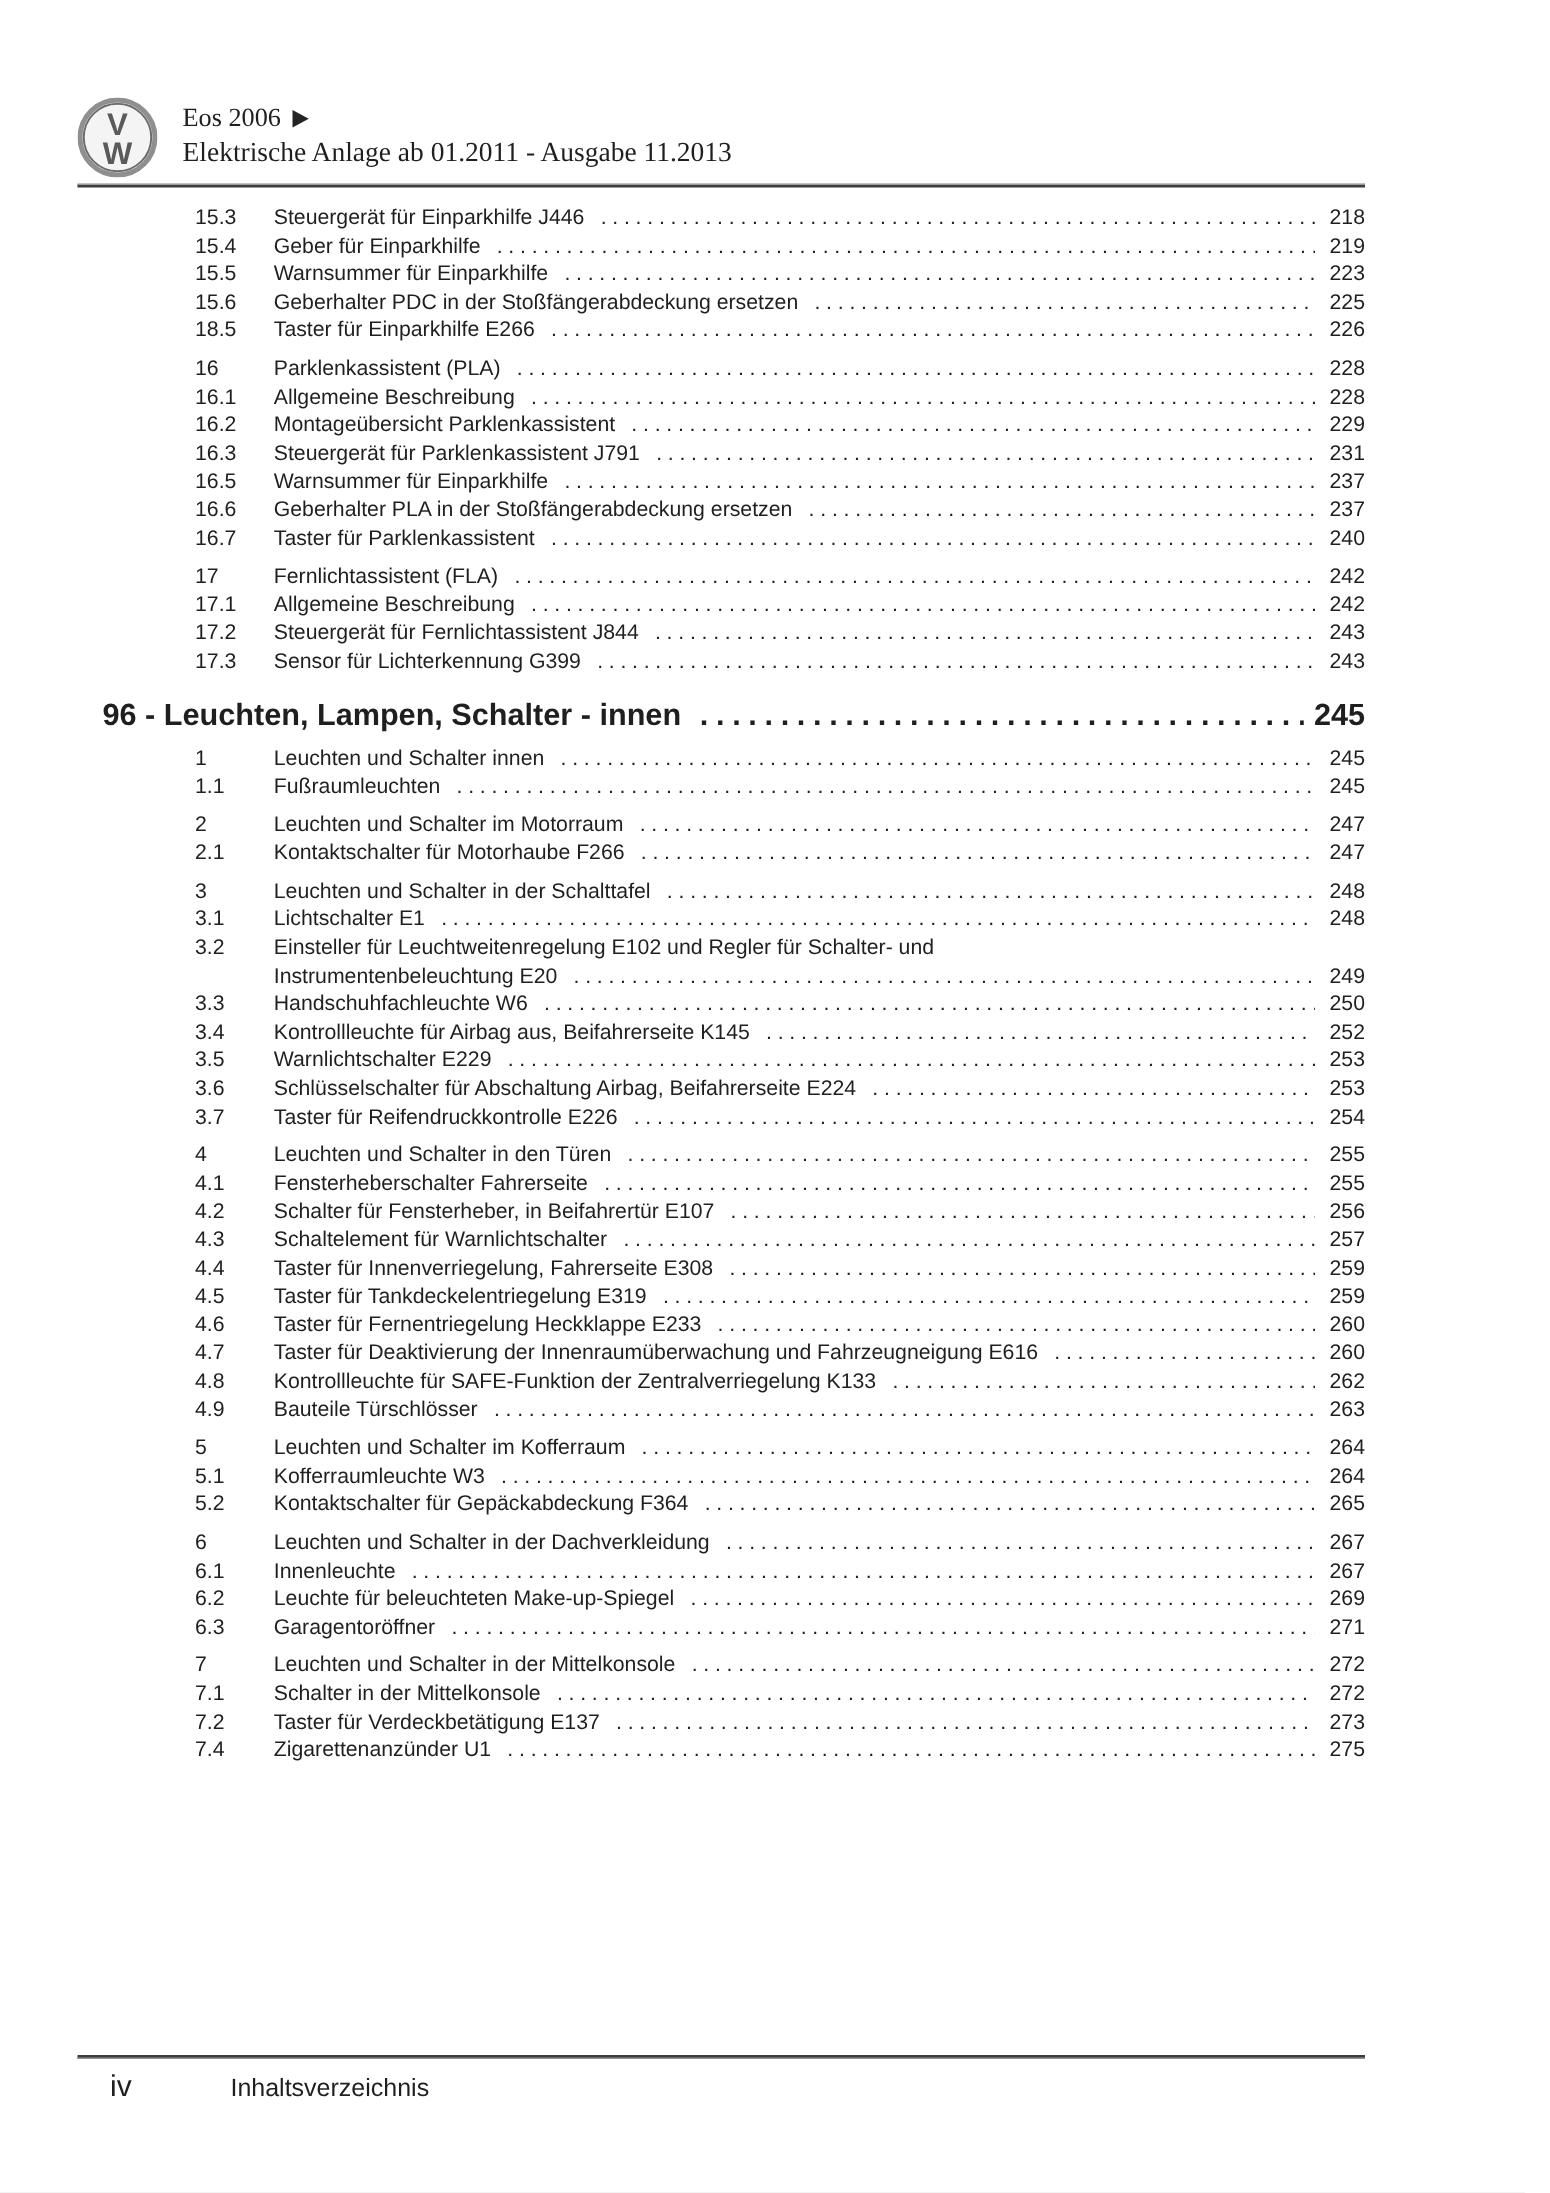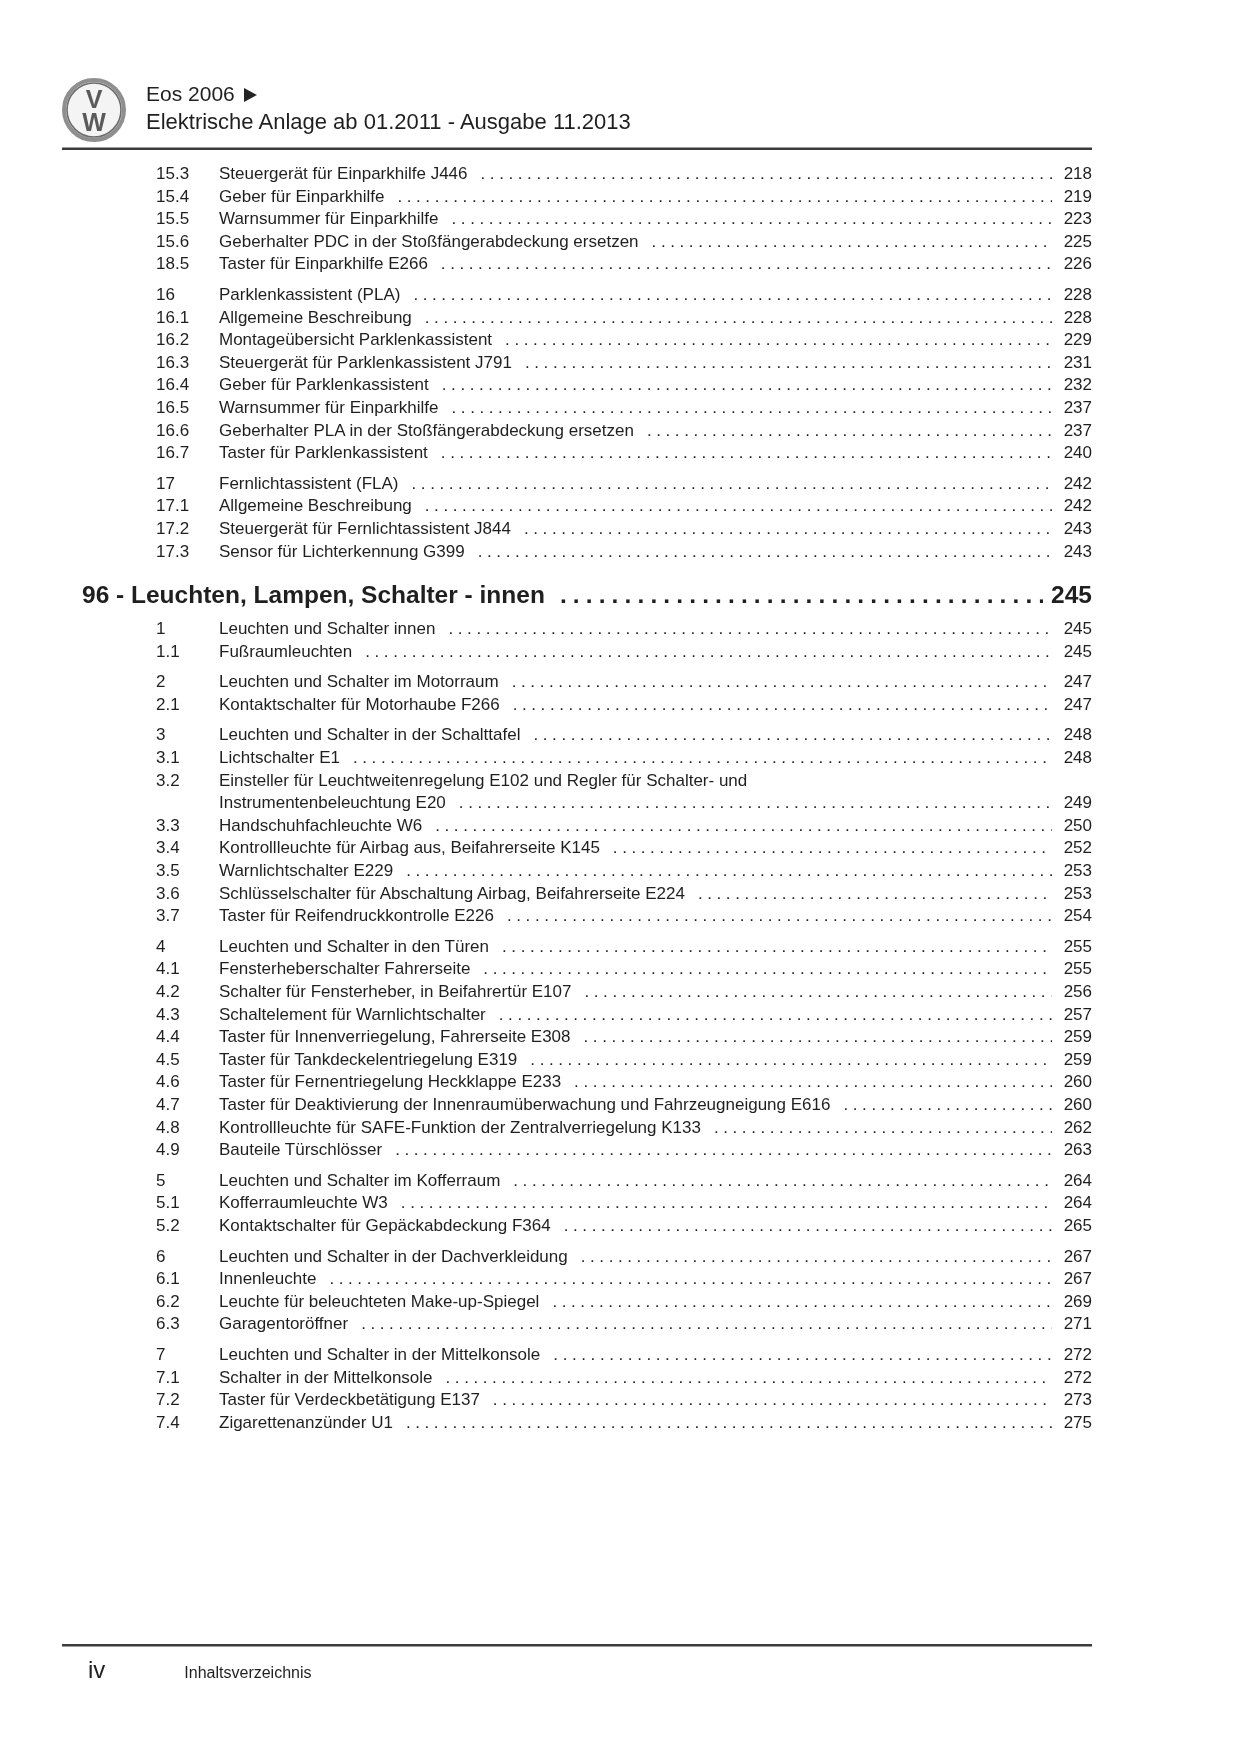--- a/index.html
+++ b/index.html
@@ -10,21 +10,21 @@
     font-family:"Liberation Sans", sans-serif;
     color:#1f1f1f;
     overflow:hidden;
     margin:0 auto;
   }
   .content { position:absolute; left:62px; right:148px; top:78px; }
 
   
   .header { display:flex; align-items:flex-start; }
   .logo-wrap { width:64px; height:64px; flex:none; }
-  .header-text { margin-left:20px; padding-top:2px; }
+  .header-text { margin-left:20px; padding-top:2px;font-family:Liberation Serif, serif; }
   .header-line1 { font-size:21px; line-height:28px; white-space:nowrap; }
   .arrow-icon {
     display:inline-block; width:0; height:0;
     border-left:13px solid #242424;
     border-top:7px solid transparent;
     border-bottom:7px solid transparent;
     margin-left:9px; vertical-align:-1px;
   }
   .header-line2 { font-size:22px; line-height:28px; white-space:nowrap; }
   .header-rule { margin-top:5px; height:2px; background:#3c3c3c; border-top:1px solid #9b9b9b; }
@@ -50,21 +50,21 @@
   }
   .toc-row.chapter .chapter-title { flex:none; margin-left:20px; white-space:nowrap; }
   .toc-row.chapter .dots { margin:0 2px 0 15px; }
   .toc-row.chapter .dots::before { letter-spacing:0.25em; }
 
   
   .footer { position:absolute; left:62px; right:148px; top:1644px; }
   .footer-rule { height:2px; background:#3c3c3c; border-bottom:1px solid #9b9b9b; }
   .footer-text { display:flex; align-items:baseline; padding-left:26px; margin-top:10px;gap:45px; }
   .footer-page { font-size:24px; line-height:26px; }
-  .footer-label { font-size:16px; margin-left:34px; }
+  .footer-label { font-size:20px; margin-left:34px; }
 </style>
 </head>
 <body>
 
 <div id="page">
   <div class="content">
 
     <div class="header">
       <div class="logo-wrap">
         <svg width="64" height="64" viewBox="0 0 64 64">
@@ -130,26 +130,20 @@
           <span class="dots"></span>
           <span class="page-num">229</span>
         </div>
         <div class="toc-row">
           <span class="toc-num">16.3</span>
           <span class="toc-title">Steuergerät für Parklenkassistent J791</span>
           <span class="dots"></span>
           <span class="page-num">231</span>
         </div>
         <div class="toc-row">
-          <span class="toc-num">16.4</span>
-          <span class="toc-title">Geber für Parklenkassistent</span>
-          <span class="dots"></span>
-          <span class="page-num">232</span>
-        </div>
-        <div class="toc-row">
           <span class="toc-num">16.5</span>
           <span class="toc-title">Warnsummer für Einparkhilfe</span>
           <span class="dots"></span>
           <span class="page-num">237</span>
         </div>
         <div class="toc-row">
           <span class="toc-num">16.6</span>
           <span class="toc-title">Geberhalter PLA in der Stoßfängerabdeckung ersetzen</span>
           <span class="dots"></span>
           <span class="page-num">237</span>

